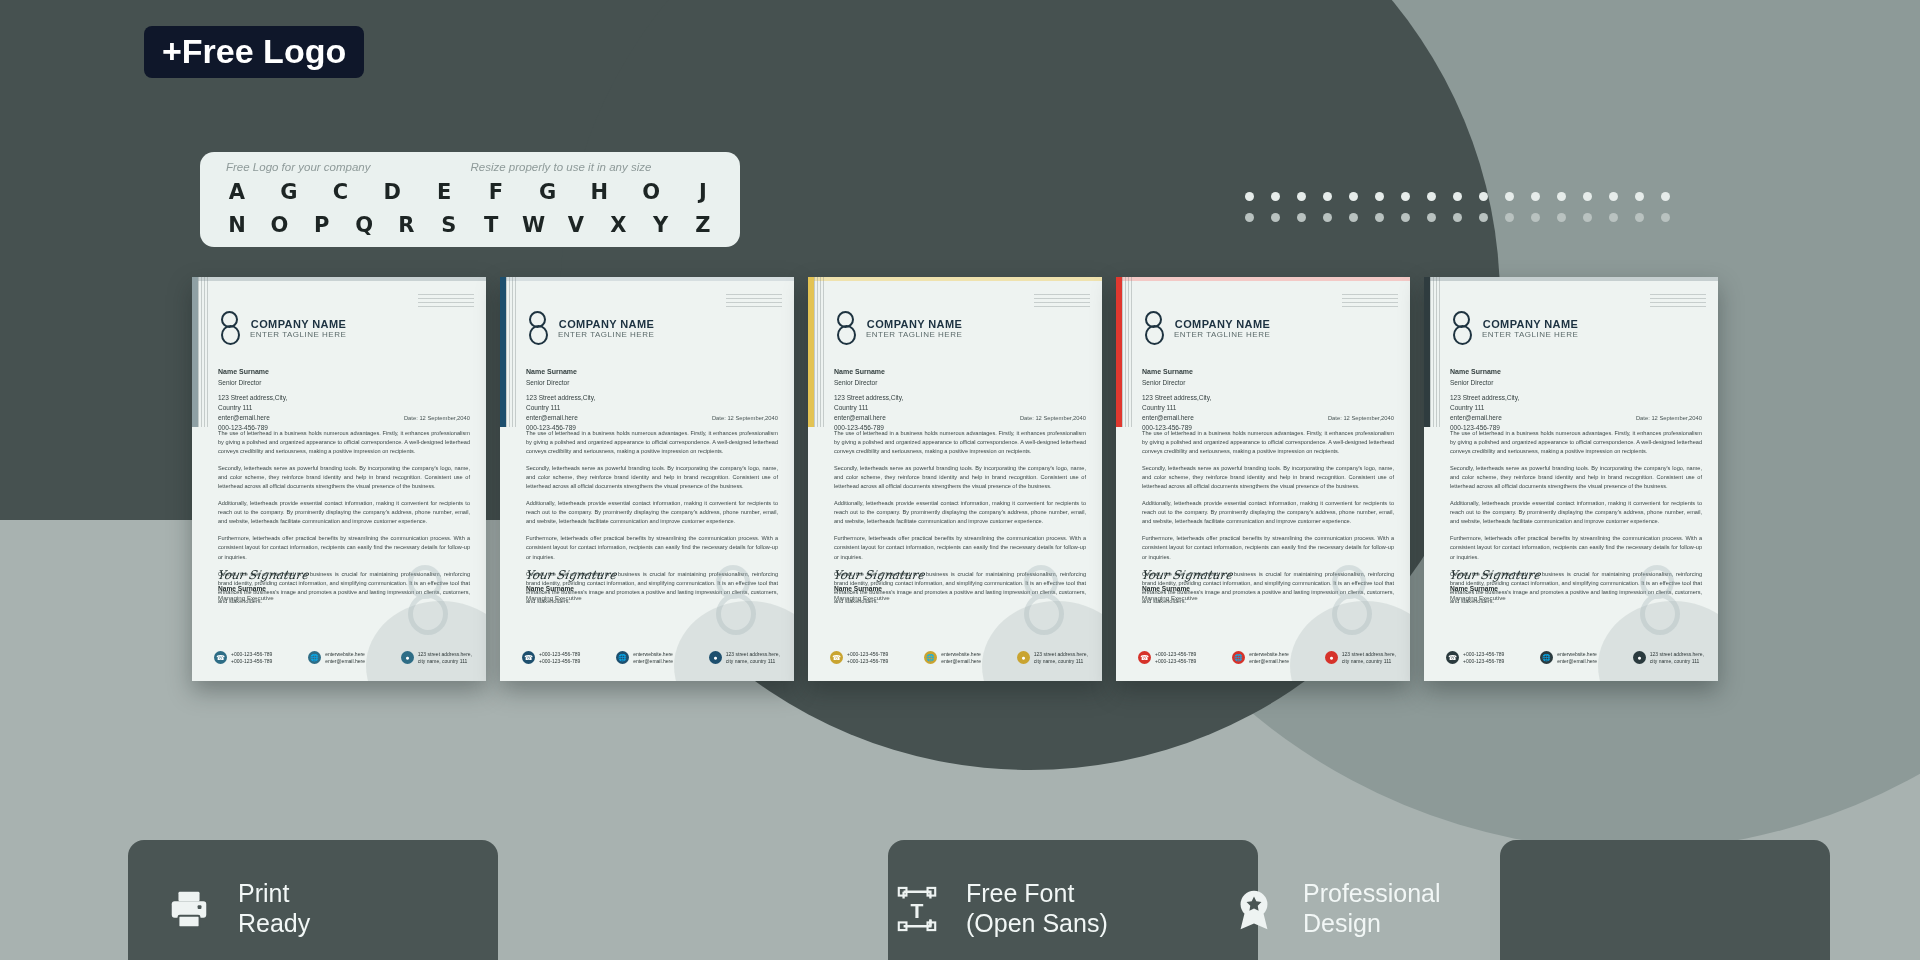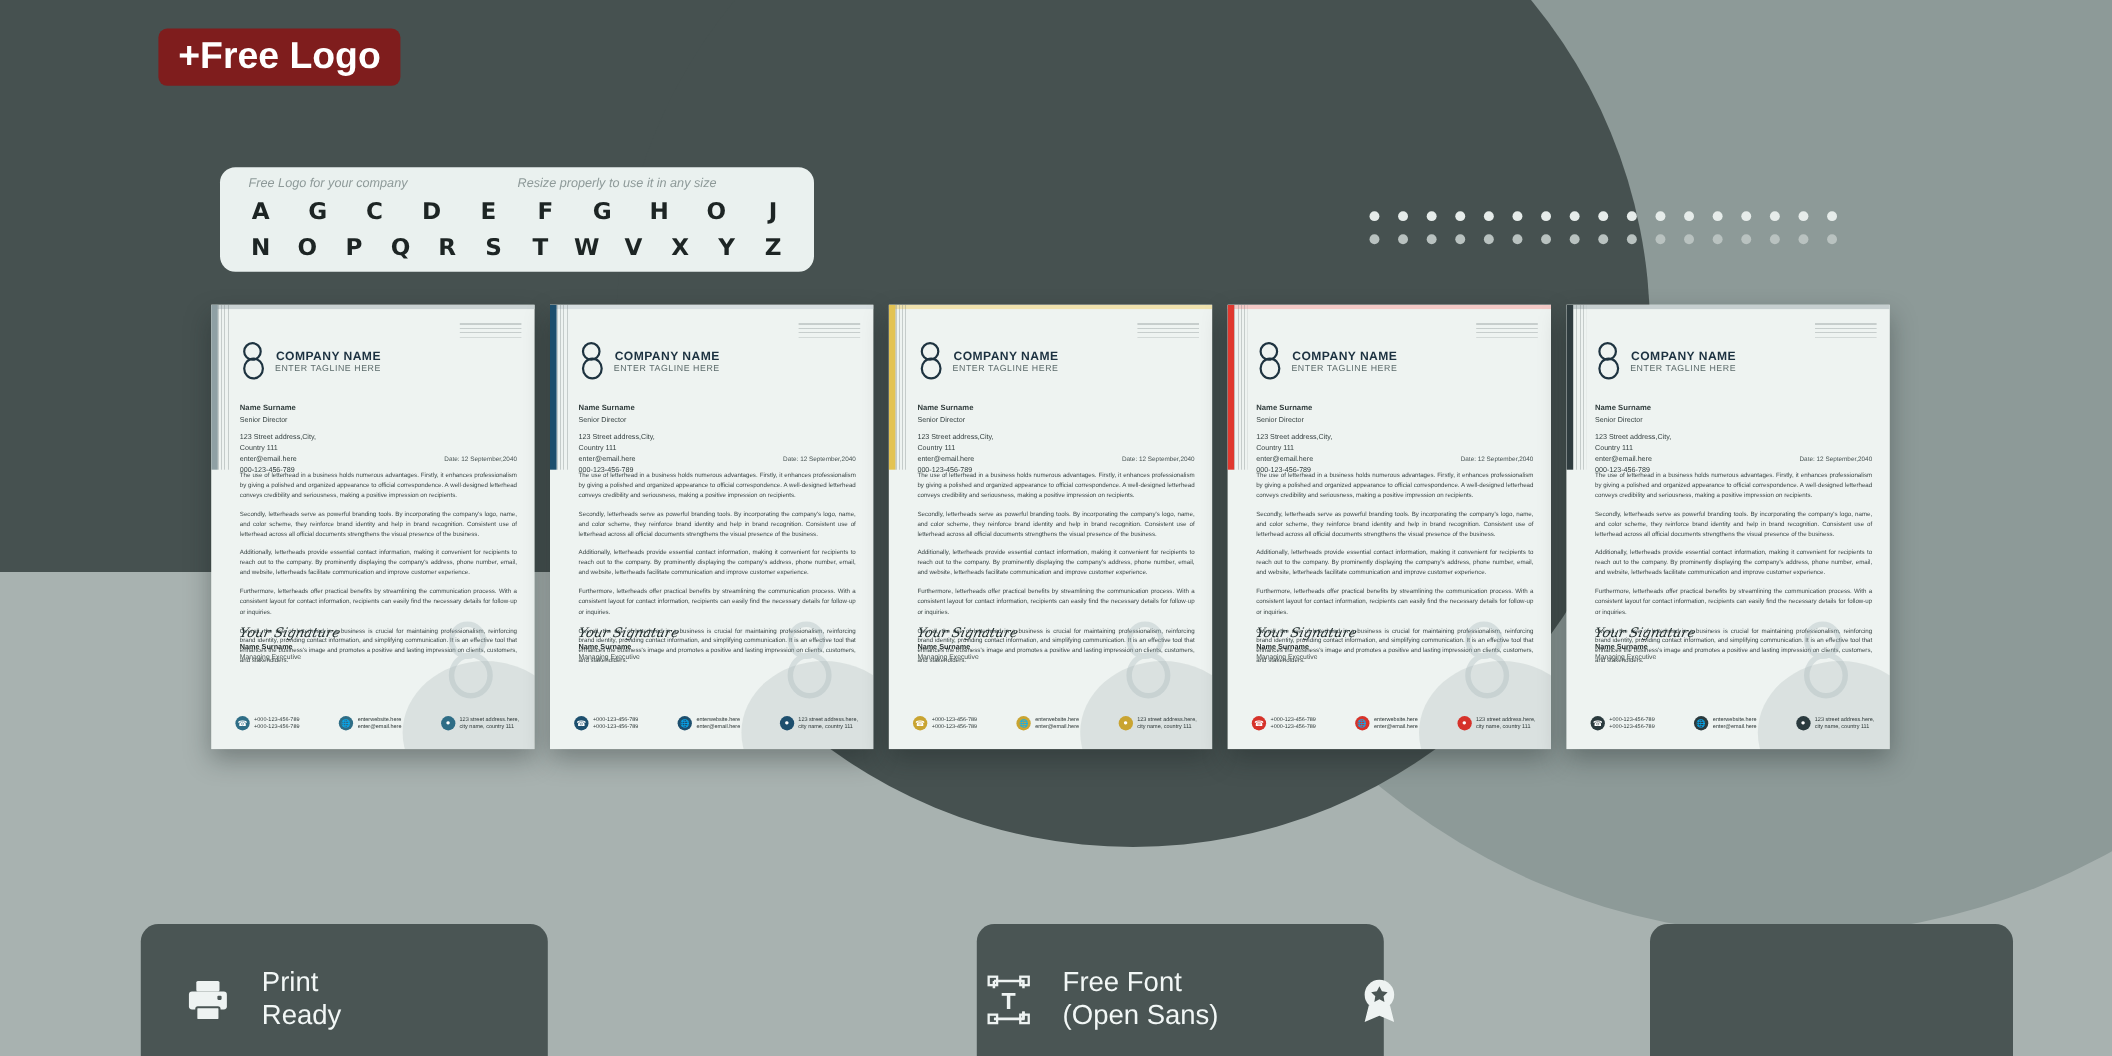--- a/index.html
+++ b/index.html
@@ -55,21 +55,21 @@
   .title-thin {
     font-size: 58px; font-weight: 300; letter-spacing: 1px;
     color: #f2f6f5; line-height: 1;
     font-family: "Liberation Sans", sans-serif;
   }
   .title-bold {
     font-size: 58px; font-weight: 700; letter-spacing: 0px;
     color: #f6f9f8; line-height: 1;
   }
   .title-badge {
-    background: #7f1d1d; color: #ffffff;
+    background: #0f172a; color: #ffffff;
     font-size: 34px; font-weight: 700;
     padding: 8px 18px 10px 18px;
     border-radius: 8px;
     line-height: 1;
     margin-left: 6px;
   }
 
   
   .logo-panel {
     position: absolute; left: 200px; top: 152px;
@@ -695,17 +695,21 @@
     </div>
         </div>
         <div class="feat" style="position: absolute; bottom: 22px; left: 1225px;">
     <div class="feat-ico">
             <svg width="46" height="46" viewBox="0 0 48 48" fill="none">
               <circle cx="24" cy="19" r="14" fill="#eef3f2"></circle>
       <path d="M14 29 L10 45 L24 39 L38 45 L34 29 Z" fill="#eef3f2"></path>
       <path d="M24 11 l2.4 4.9 5.4 .8 -3.9 3.8 .9 5.4 -4.8-2.5 -4.8 2.5 .9-5.4 -3.9-3.8 5.4-.8 Z" fill="#4a5554"></path>
             </svg>
           </div>
+    <div class="feat-txt">
+      <div class="l1">Professional</div>
+      <div class="l2">Design</div>
+    </div>
         </div>
       </div>
   </div>
 
 </div>
 
 </body></html>

